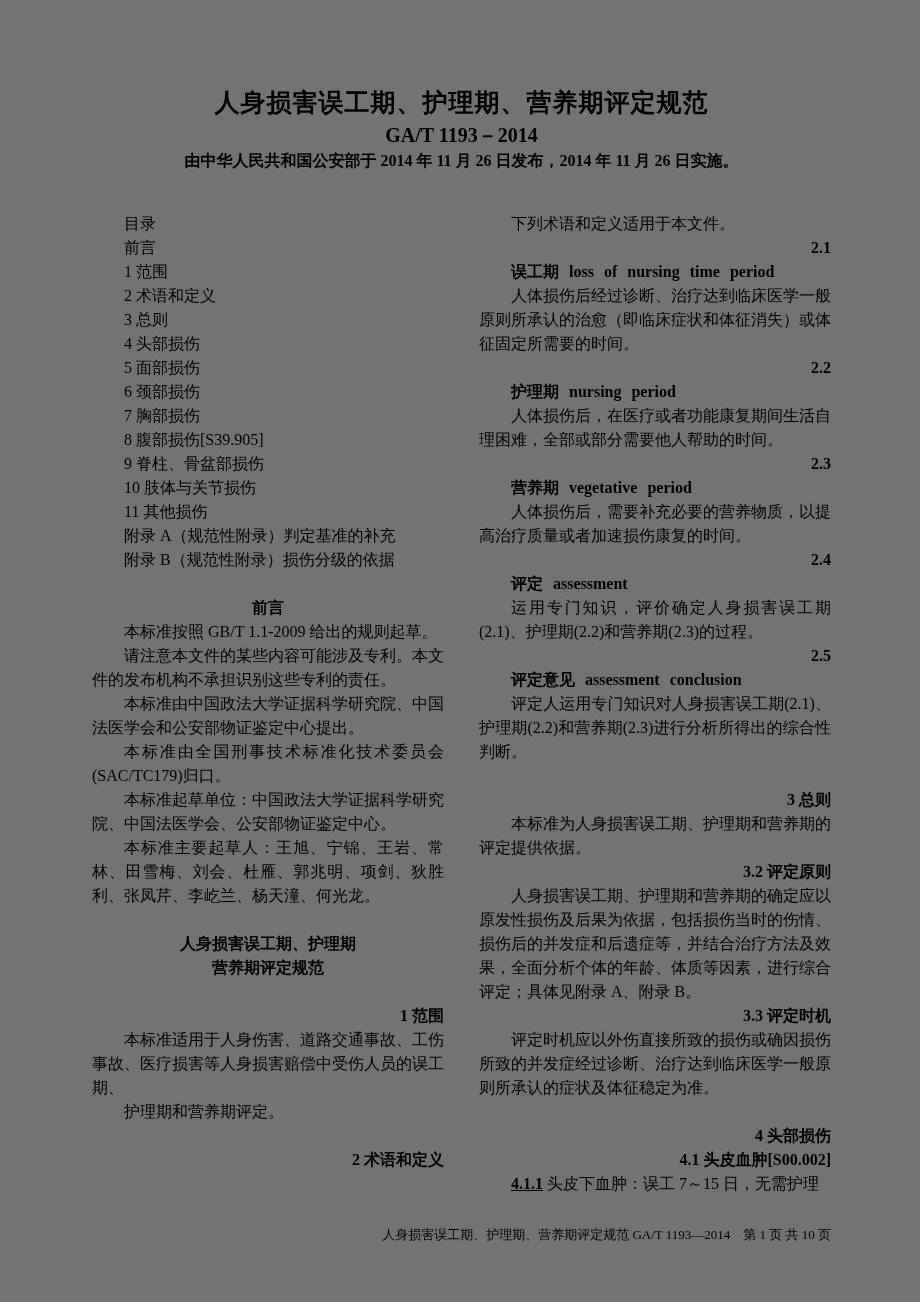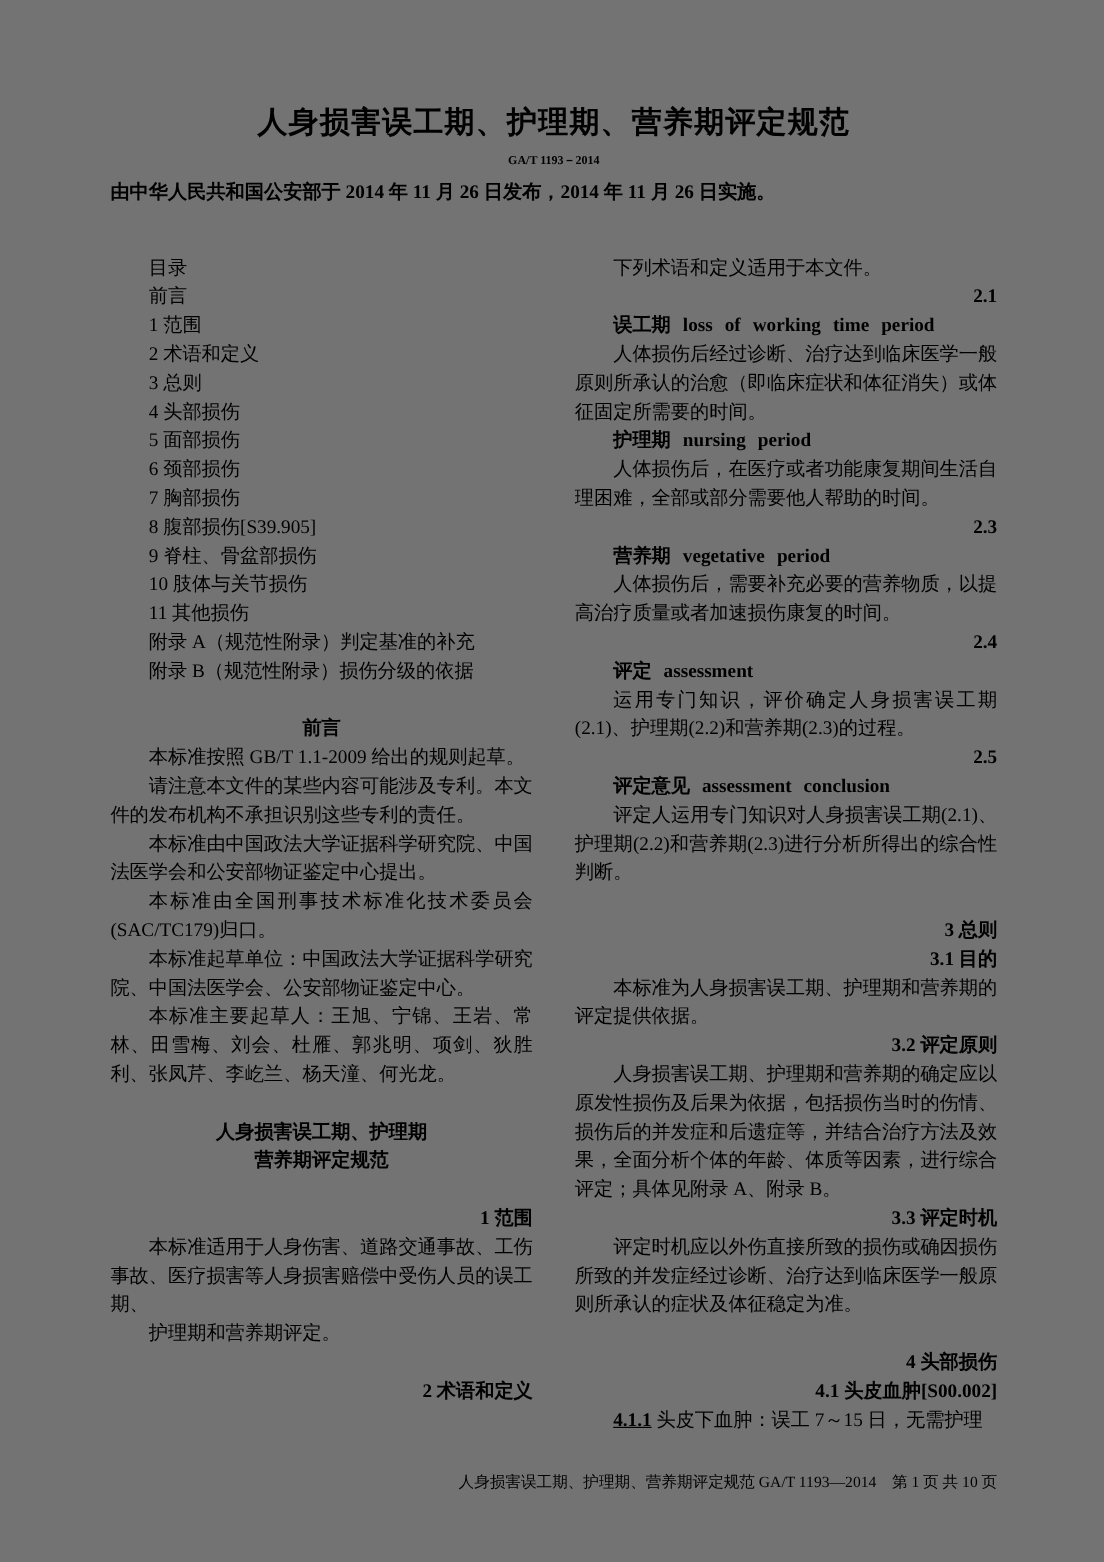--- a/index.html
+++ b/index.html
@@ -20,27 +20,27 @@
   }
   .doc-title {
     text-align: center;
     font-size: 25px;
     font-weight: bold;
     line-height: 34px;
     letter-spacing: 1px;
   }
   .std-no {
     text-align: center;
-    font-size: 10px;
+    font-size: 20px;
     font-weight: bold;
     line-height: 26px;
     margin-top: 2px;
   }
   .issue-line {
-    text-align: left;
+    text-align: center;
     font-size: 16px;
     font-weight: bold;
     line-height: 26px;
   }
   .columns {
     display: flex;
     gap: 35px;
     margin-top: 38px;
   }
   .col {
@@ -104,36 +104,36 @@
         <div class="blk spacer"></div>
         <div class="blk heading">1 范围</div>
         <div class="blk para">本标准适用于人身伤害、道路交通事故、工伤事故、医疗损害等人身损害赔偿中受伤人员的误工期、</div>
         <div class="blk para">护理期和营养期评定。</div>
         <div class="blk spacer"></div>
         <div class="blk heading">2 术语和定义</div>
       </div>
     <div class="col" id="col-right">
         <div class="blk para">下列术语和定义适用于本文件。</div>
         <div class="blk heading">2.1</div>
-        <div class="blk term">误工期 loss of working time period</div>
+        <div class="blk term">误工期 loss of nursing time period</div>
         <div class="blk para">人体损伤后经过诊断、治疗达到临床医学一般原则所承认的治愈（即临床症状和体征消失）或体征固定所需要的时间。</div>
+        <div class="blk heading">2.2</div>
         <div class="blk term">护理期 nursing period</div>
         <div class="blk para">人体损伤后，在医疗或者功能康复期间生活自理困难，全部或部分需要他人帮助的时间。</div>
         <div class="blk heading">2.3</div>
         <div class="blk term">营养期 vegetative period</div>
         <div class="blk para">人体损伤后，需要补充必要的营养物质，以提高治疗质量或者加速损伤康复的时间。</div>
         <div class="blk heading">2.4</div>
         <div class="blk term">评定 assessment</div>
         <div class="blk para">运用专门知识，评价确定人身损害误工期(2.1)、护理期(2.2)和营养期(2.3)的过程。</div>
         <div class="blk heading">2.5</div>
         <div class="blk term">评定意见 assessment conclusion</div>
         <div class="blk para">评定人运用专门知识对人身损害误工期(2.1)、护理期(2.2)和营养期(2.3)进行分析所得出的综合性判断。</div>
         <div class="blk spacer"></div>
         <div class="blk heading">3 总则</div>
-        <div class="blk heading">3.1 目的</div>
         <div class="blk para">本标准为人身损害误工期、护理期和营养期的评定提供依据。</div>
         <div class="blk heading">3.2 评定原则</div>
         <div class="blk para">人身损害误工期、护理期和营养期的确定应以原发性损伤及后果为依据，包括损伤当时的伤情、损伤后的并发症和后遗症等，并结合治疗方法及效果，全面分析个体的年龄、体质等因素，进行综合评定；具体见附录 A、附录 B。</div>
         <div class="blk heading">3.3 评定时机</div>
         <div class="blk para">评定时机应以外伤直接所致的损伤或确因损伤所致的并发症经过诊断、治疗达到临床医学一般原则所承认的症状及体征稳定为准。</div>
         <div class="blk spacer"></div>
         <div class="blk heading">4 头部损伤</div>
         <div class="blk heading">4.1 头皮血肿[S00.002]</div>
         <div class="blk numpara"><span class="num">4.1.1</span> 头皮下血肿：误工 7～15 日，无需护理</div>
       </div>

